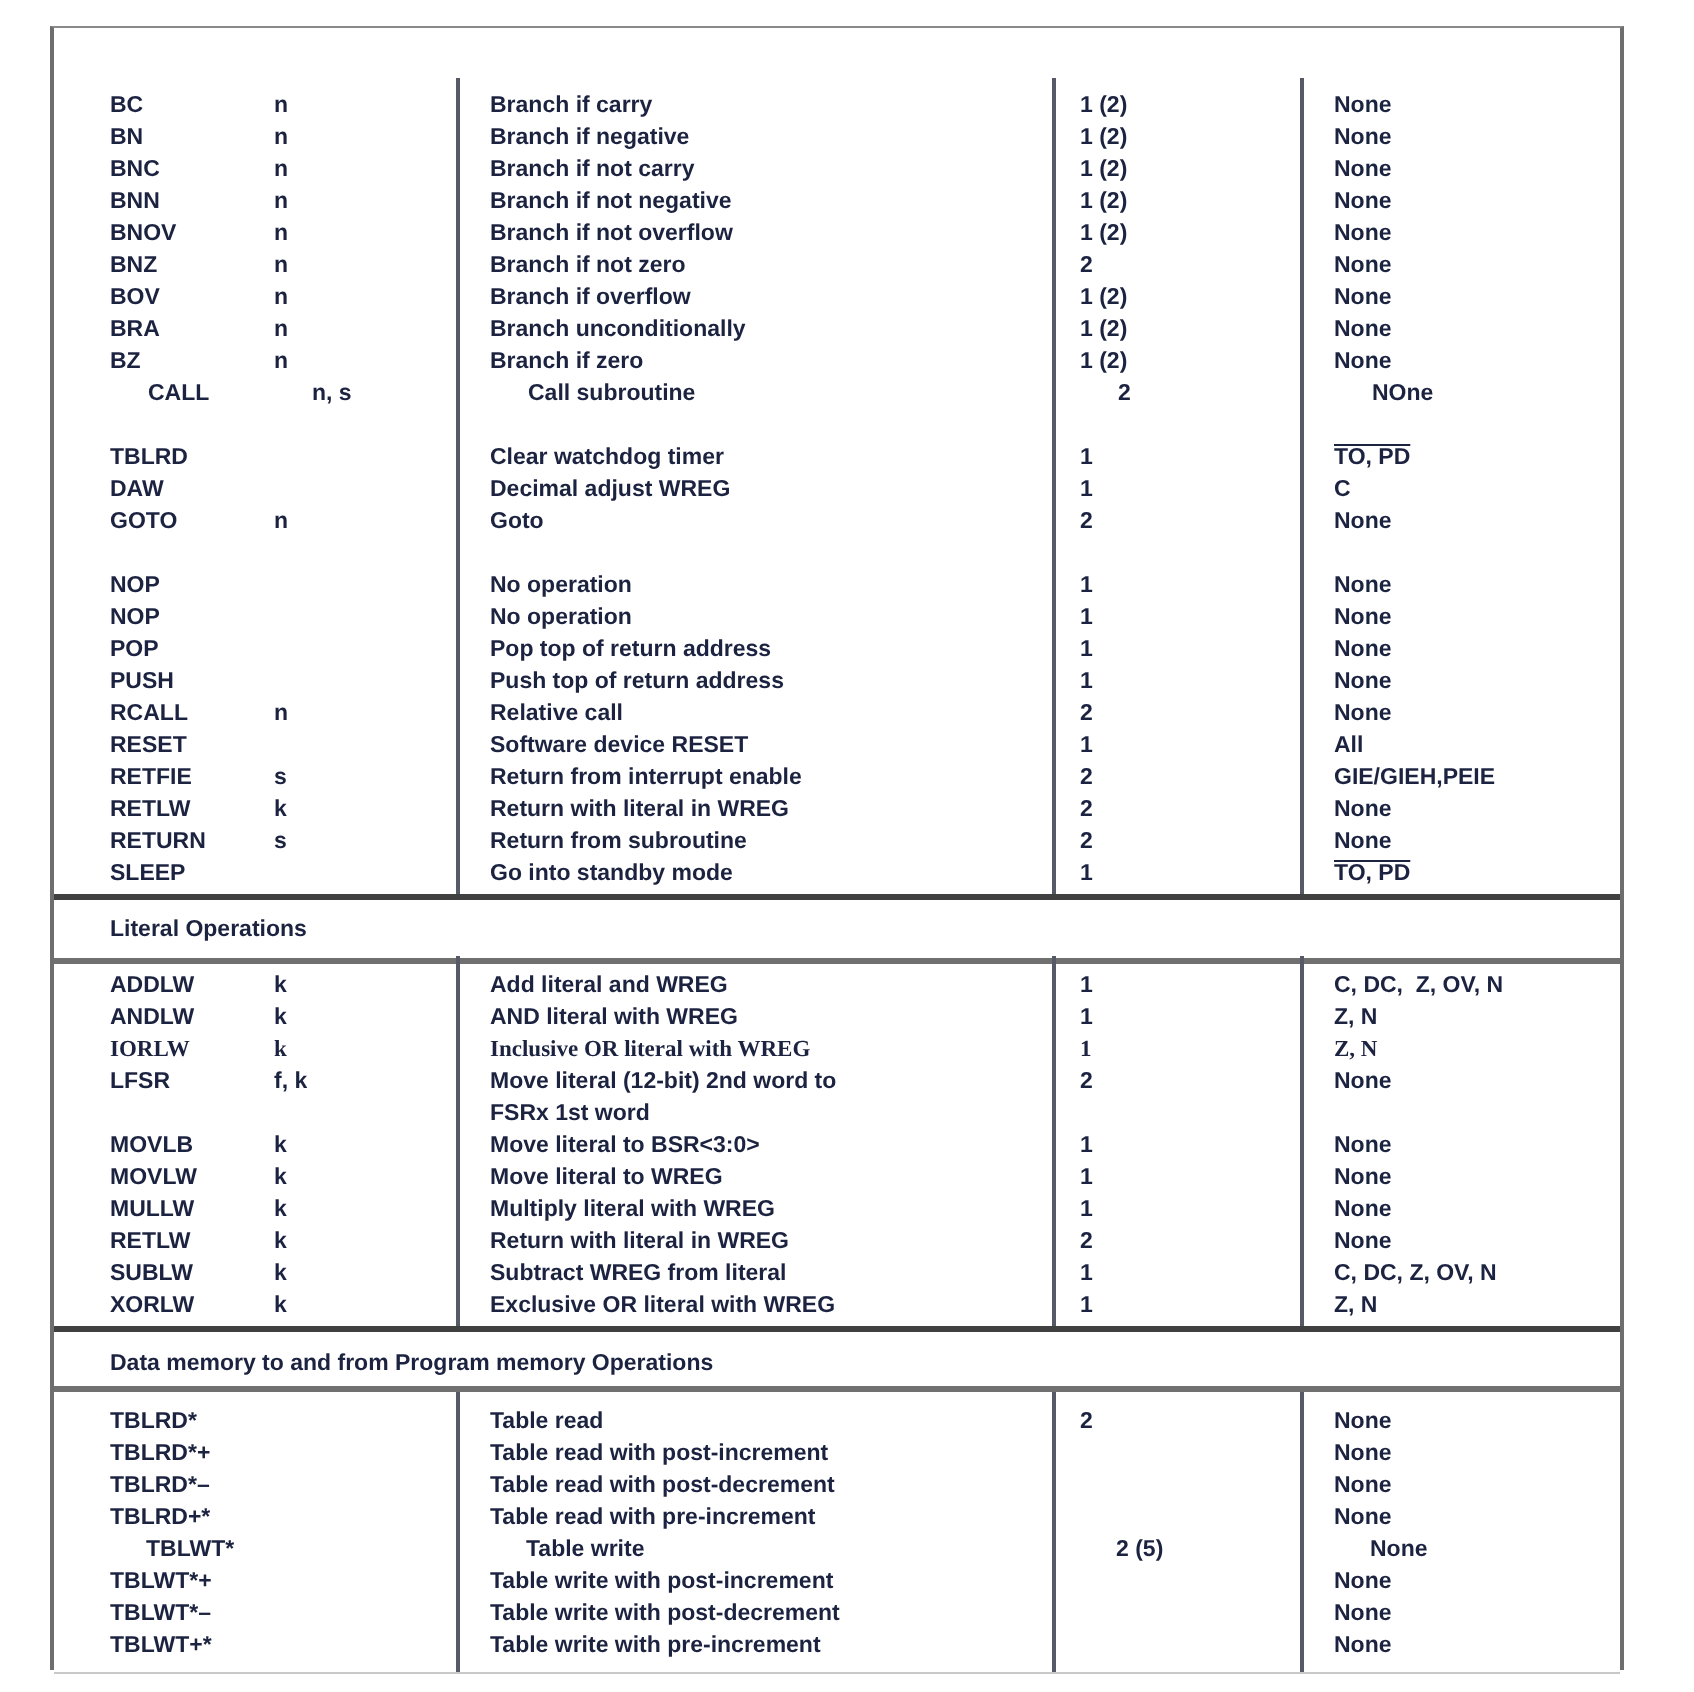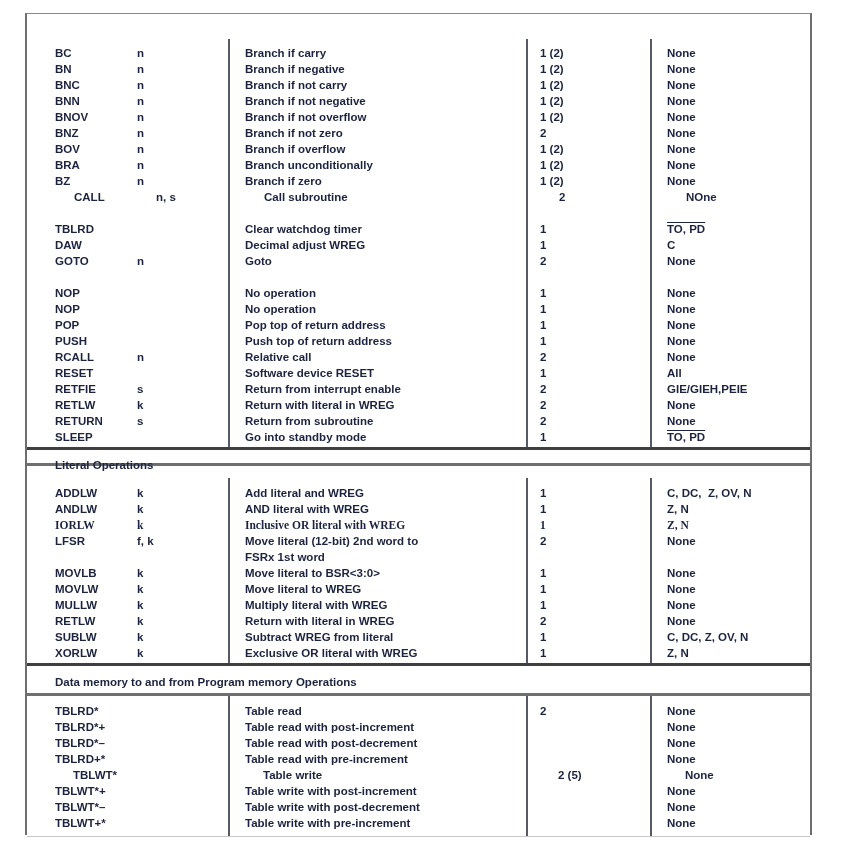--- a/index.html
+++ b/index.html
@@ -59,21 +59,21 @@
           <div class="row" style="top: 328px; text-align: center;"><span class="c-mn">RESET</span><span class="c-op"></span><span class="c-desc">Software device RESET</span><span class="c-cyc">1</span><span class="c-flag">All</span></div>
           <div class="row" style="top: 344px;"><span class="c-mn">RETFIE</span><span class="c-op">s</span><span class="c-desc">Return from interrupt enable</span><span class="c-cyc">2</span><span class="c-flag">GIE/GIEH,PEIE</span></div>
           <div class="row" style="top: 360px;"><span class="c-mn">RETLW</span><span class="c-op">k</span><span class="c-desc">Return with literal in WREG</span><span class="c-cyc">2</span><span class="c-flag">None</span></div>
           <div class="row" style="top: 376px;"><span class="c-mn">RETURN</span><span class="c-op">s</span><span class="c-desc">Return from subroutine</span><span class="c-cyc">2</span><span class="c-flag">None</span></div>
           <div class="row" style="top: 392px;"><span class="c-mn">SLEEP</span><span class="c-op"></span><span class="c-desc">Go into standby mode</span><span class="c-cyc">1</span><span class="c-flag ov">TO, PD</span></div>
         </div>
     </div>
   </div>
 
   <div class="sec" style="top:436px; height:216px;">
-    <div class="sec-head" style="top:0; height:16px;padding-left:12px;">
+    <div class="sec-head" style="top:0; height:32px;padding-left:12px;">
       <span style="top:9px;">Literal Operations</span>
     </div>
     <div class="sec-body bordered" style="top:28px; height:188px;">
       <div class="vline" style="left:201px;"></div>
       <div class="vline" style="left:499px;"></div>
       <div class="vline" style="left:623px;"></div>
       <div id="rows-1">
           <div class="row" style="top: 9px;"><span class="c-mn">ADDLW</span><span class="c-op">k</span><span class="c-desc">Add literal and WREG</span><span class="c-cyc">1</span><span class="c-flag">C, DC,  Z, OV, N</span></div>
           <div class="row" style="top: 25px;"><span class="c-mn">ANDLW</span><span class="c-op">k</span><span class="c-desc">AND literal with WREG</span><span class="c-cyc">1</span><span class="c-flag">Z, N</span></div>
           <div class="row" style="top: 41px; font-family: Liberation Serif, serif;"><span class="c-mn">IORLW</span><span class="c-op">k</span><span class="c-desc">Inclusive OR literal with WREG</span><span class="c-cyc">1</span><span class="c-flag">Z, N</span></div>

